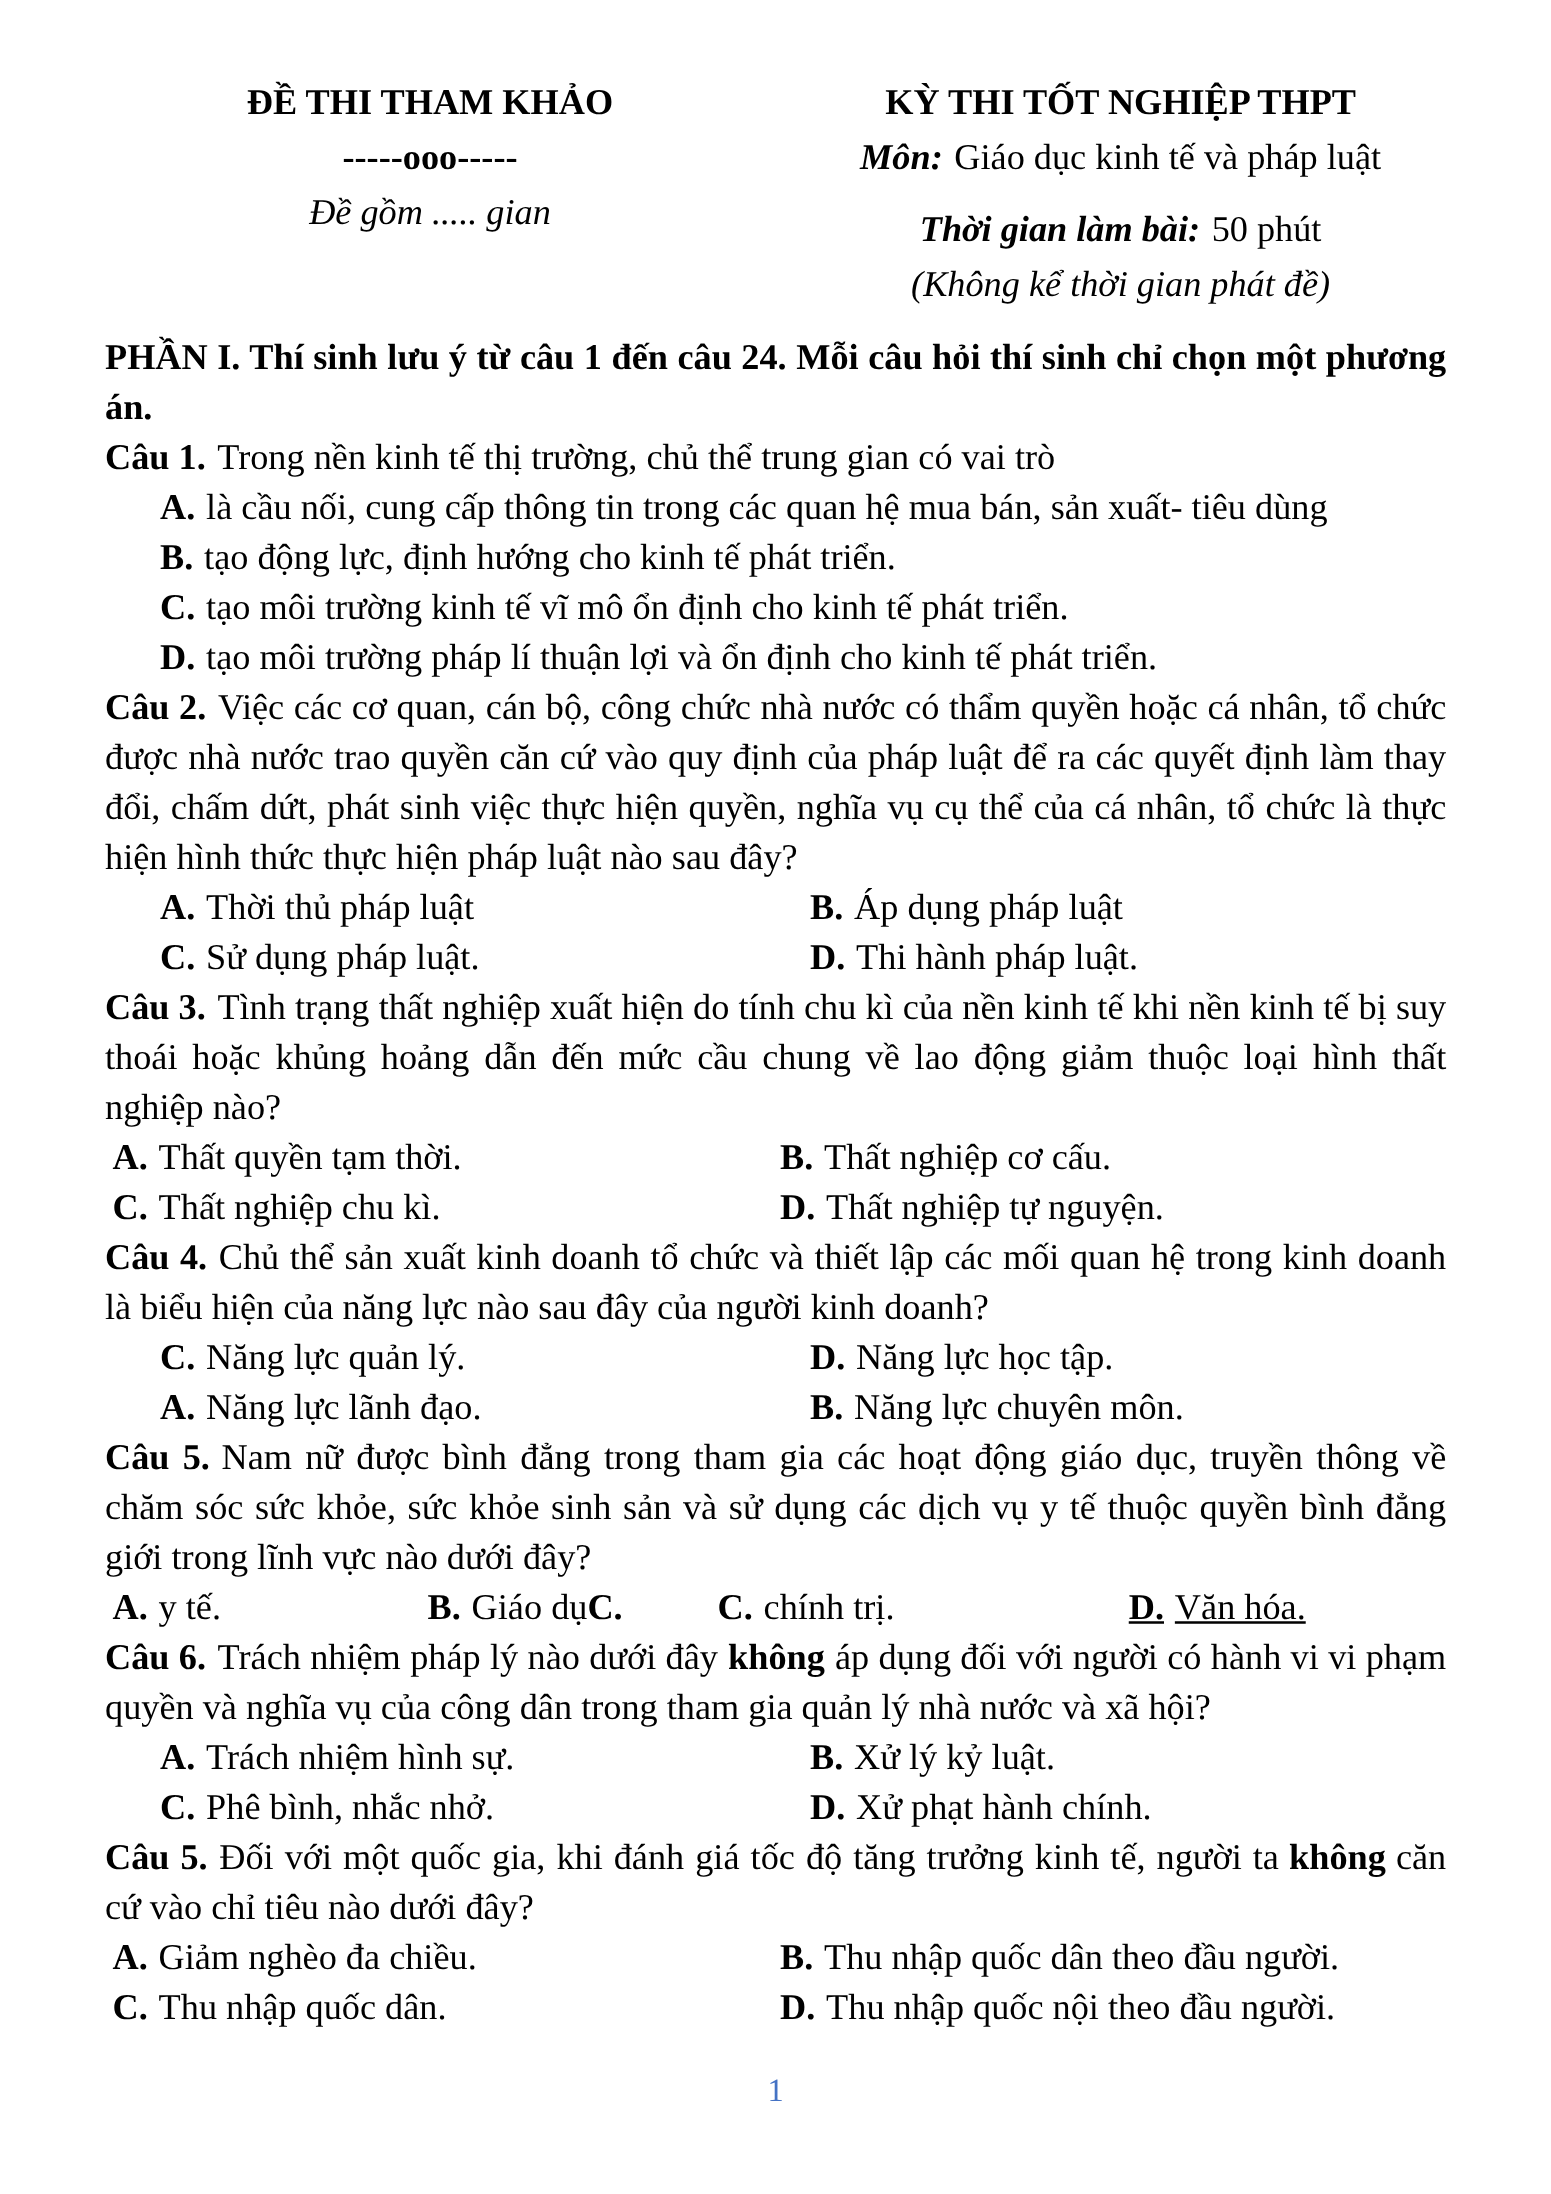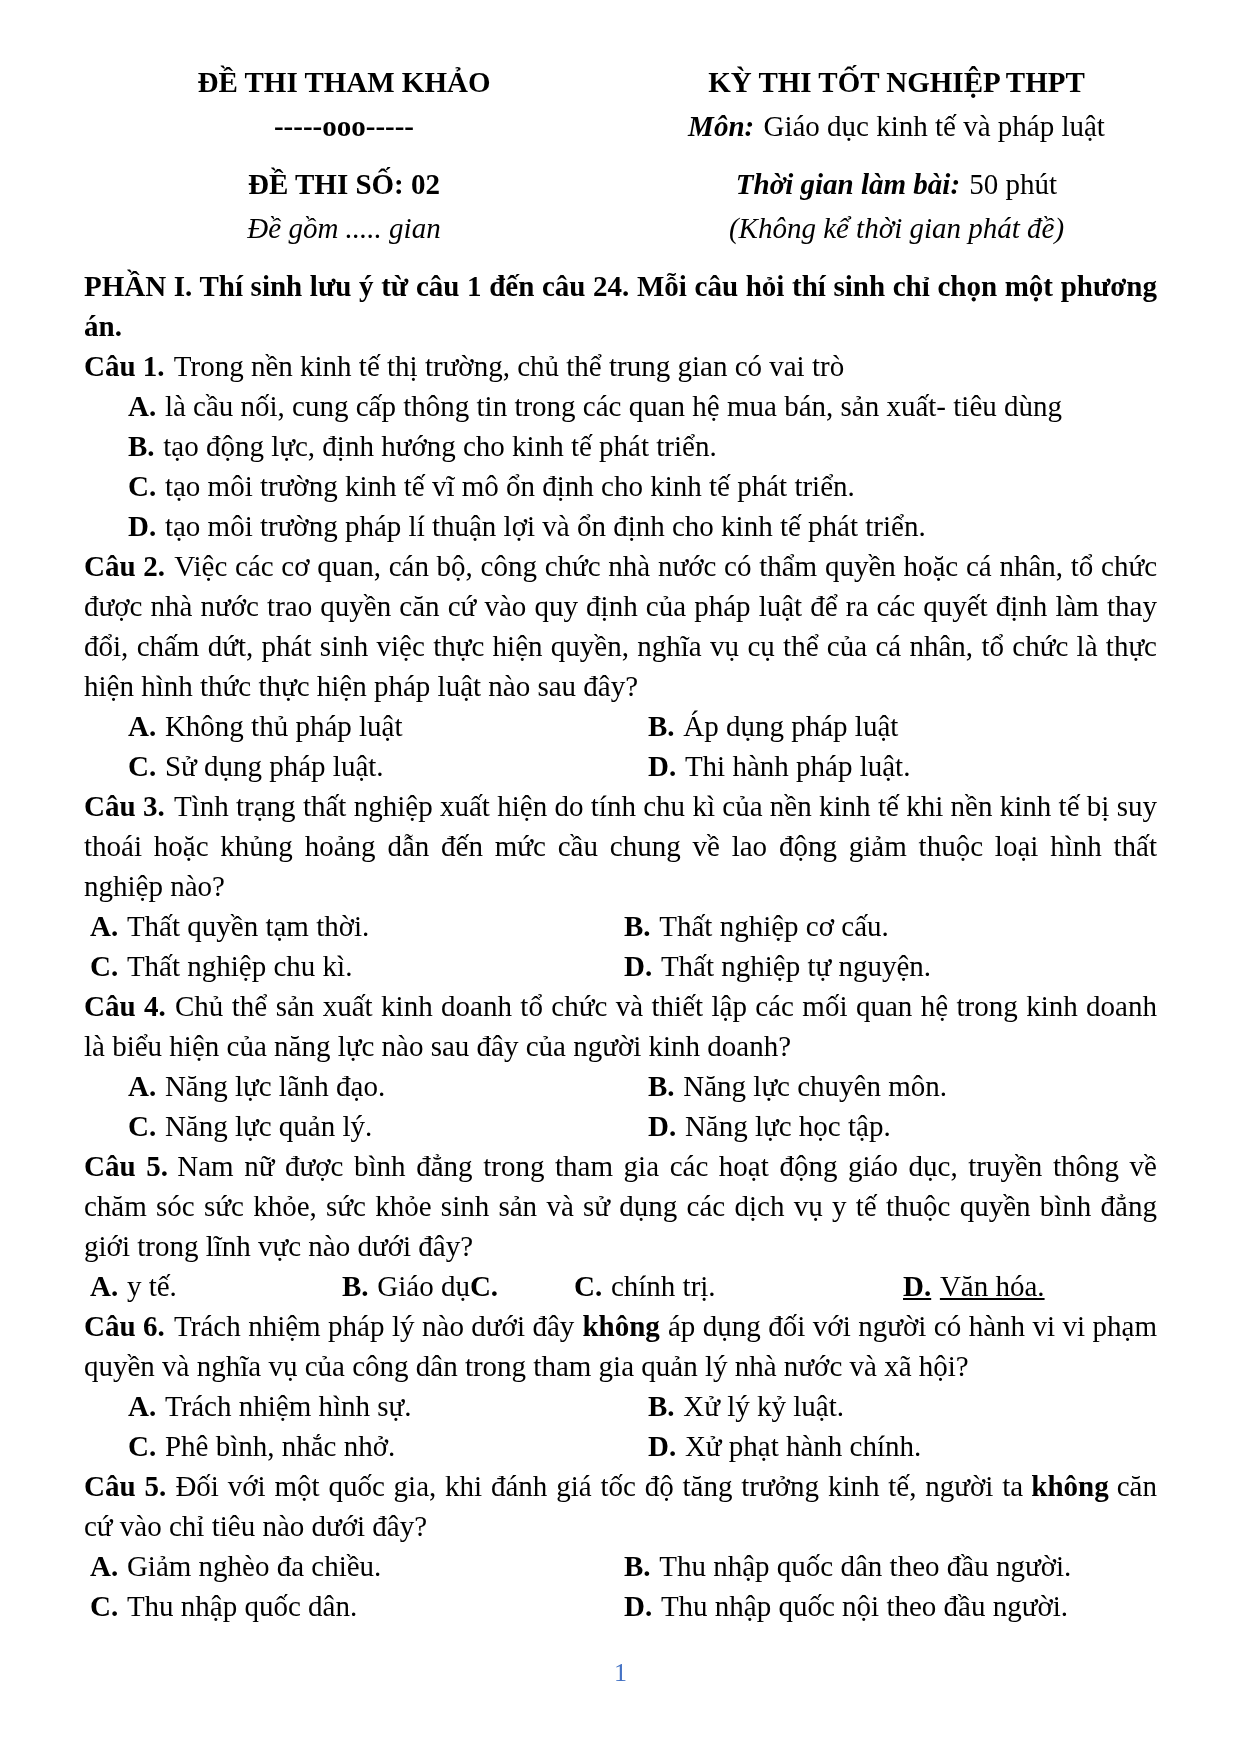--- a/index.html
+++ b/index.html
@@ -48,21 +48,20 @@
 </style>
 </head>
 <body>
 
 <div class="page">
 
   <div class="header">
     <div class="hcol left">
       <div class="b">ĐỀ THI THAM KHẢO</div>
       <div class="b">-----ooo-----</div>
-      <div class="b gap">ĐỀ THI SỐ: 02</div>
       <div class="i">Đề gồm ..... gian</div>
     </div>
     <div class="hcol right">
       <div class="b">KỲ THI TỐT NGHIỆP THPT</div>
       <div>
         <span class="bi lbl">Môn:</span><span>Giáo dục kinh tế và pháp luật</span>
       </div>
       <div class="gap">
         <span class="bi lbl">Thời gian làm bài:</span><span>50 phút</span>
       </div>
@@ -85,21 +84,21 @@
     <span class="b k">C.</span><span>tạo môi trường kinh tế vĩ mô ổn định cho kinh tế phát triển.</span>
   </div>
   <div class="optline">
     <span class="b k">D.</span><span>tạo môi trường pháp lí thuận lợi và ổn định cho kinh tế phát triển.</span>
   </div>
 
   <p class="q">
     <span class="b lbl">Câu 2.</span><span>Việc các cơ quan, cán bộ, công chức nhà nước có thẩm quyền hoặc cá nhân, tổ chức được nhà nước trao quyền căn cứ vào quy định của pháp luật để ra các quyết định làm thay đổi, chấm dứt, phát sinh việc thực hiện quyền, nghĩa vụ cụ thể của cá nhân, tổ chức là thực hiện hình thức thực hiện pháp luật nào sau đây?</span>
   </p>
   <div class="optrow indent">
-    <span class="c1"><span class="b k">A.</span><span>Không thủ pháp luật</span></span>
+    <span class="c1"><span class="b k">A.</span><span>Thời thủ pháp luật</span></span>
     <span class="c2"><span class="b k">B.</span><span>Áp dụng pháp luật</span></span>
   </div>
   <div class="optrow indent">
     <span class="c1"><span class="b k">C.</span><span>Sử dụng pháp luật.</span></span>
     <span class="c2"><span class="b k">D.</span><span>Thi hành pháp luật.</span></span>
   </div>
 
   <p class="q">
     <span class="b lbl">Câu 3.</span><span>Tình trạng thất nghiệp xuất hiện do tính chu kì của nền kinh tế khi nền kinh tế bị suy thoái hoặc khủng hoảng dẫn đến mức cầu chung về lao động giảm thuộc loại hình thất nghiệp nào?</span>
   </p>
@@ -109,26 +108,26 @@
   </div>
   <div class="optrow atmargin">
     <span class="c1"><span class="b k">C.</span><span>Thất nghiệp chu kì.</span></span>
     <span class="c2"><span class="b k">D.</span><span>Thất nghiệp tự nguyện.</span></span>
   </div>
 
   <p class="q">
     <span class="b lbl">Câu 4.</span><span>Chủ thể sản xuất kinh doanh tổ chức và thiết lập các mối quan hệ trong kinh doanh là biểu hiện của năng lực nào sau đây của người kinh doanh?</span>
   </p>
   <div class="optrow indent">
+    <span class="c1"><span class="b k">C.</span><span>Năng lực quản lý.</span></span>
+    <span class="c2"><span class="b k">D.</span><span>Năng lực học tập.</span></span>
+  </div>
+  <div class="optrow indent">
     <span class="c1"><span class="b k">A.</span><span>Năng lực lãnh đạo.</span></span>
     <span class="c2"><span class="b k">B.</span><span>Năng lực chuyên môn.</span></span>
-  </div>
-  <div class="optrow indent">
-    <span class="c1"><span class="b k">C.</span><span>Năng lực quản lý.</span></span>
-    <span class="c2"><span class="b k">D.</span><span>Năng lực học tập.</span></span>
   </div>
 
   <p class="q">
     <span class="b lbl">Câu 5.</span><span>Nam nữ được bình đẳng trong tham gia các hoạt động giáo dục, truyền thông về chăm sóc sức khỏe, sức khỏe sinh sản và sử dụng các dịch vụ y tế thuộc quyền bình đẳng giới trong lĩnh vực nào dưới đây?</span>
   </p>
   <div class="optrow4">
     <span class="s1"><span class="b k">A.</span><span>y tế.</span></span>
     <span class="s2"><span class="b k">B.</span><span>Giáo dụ</span><span class="b">C.</span></span>
     <span class="s3"><span class="b k">C.</span><span>chính trị.</span></span>
     <span class="s4"><span class="b k">D.</span><span>Văn hóa.</span></span>

